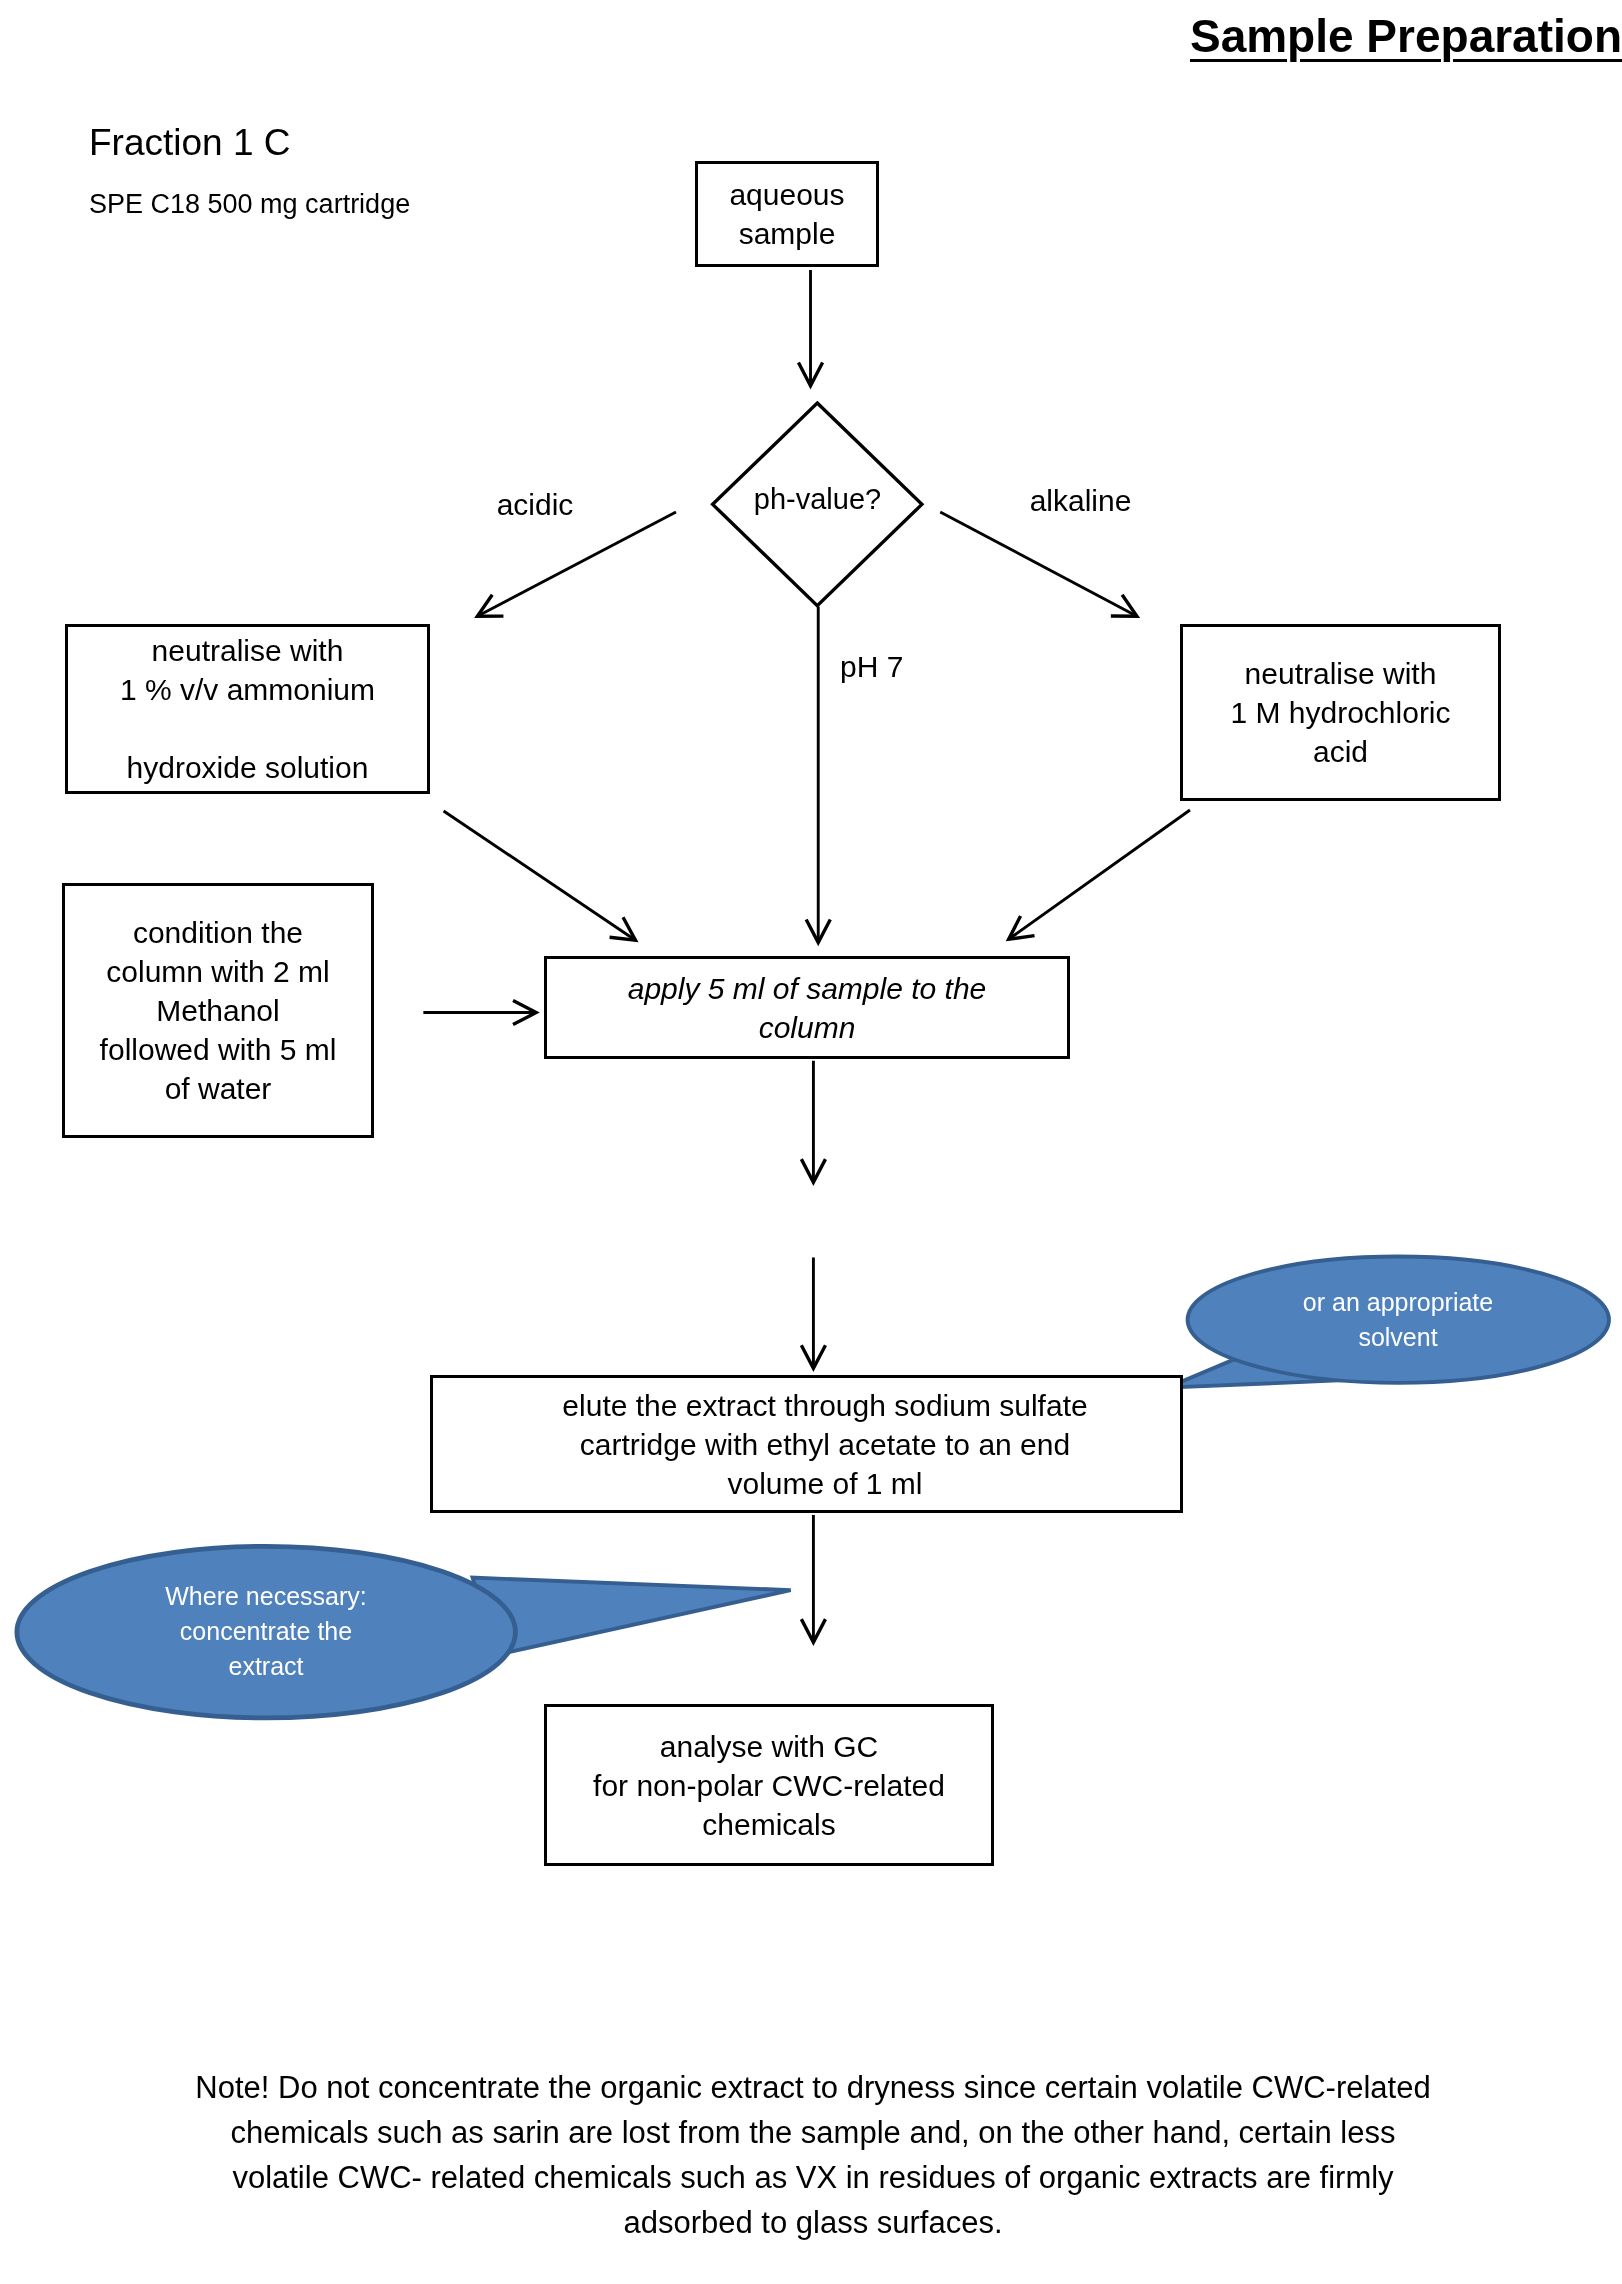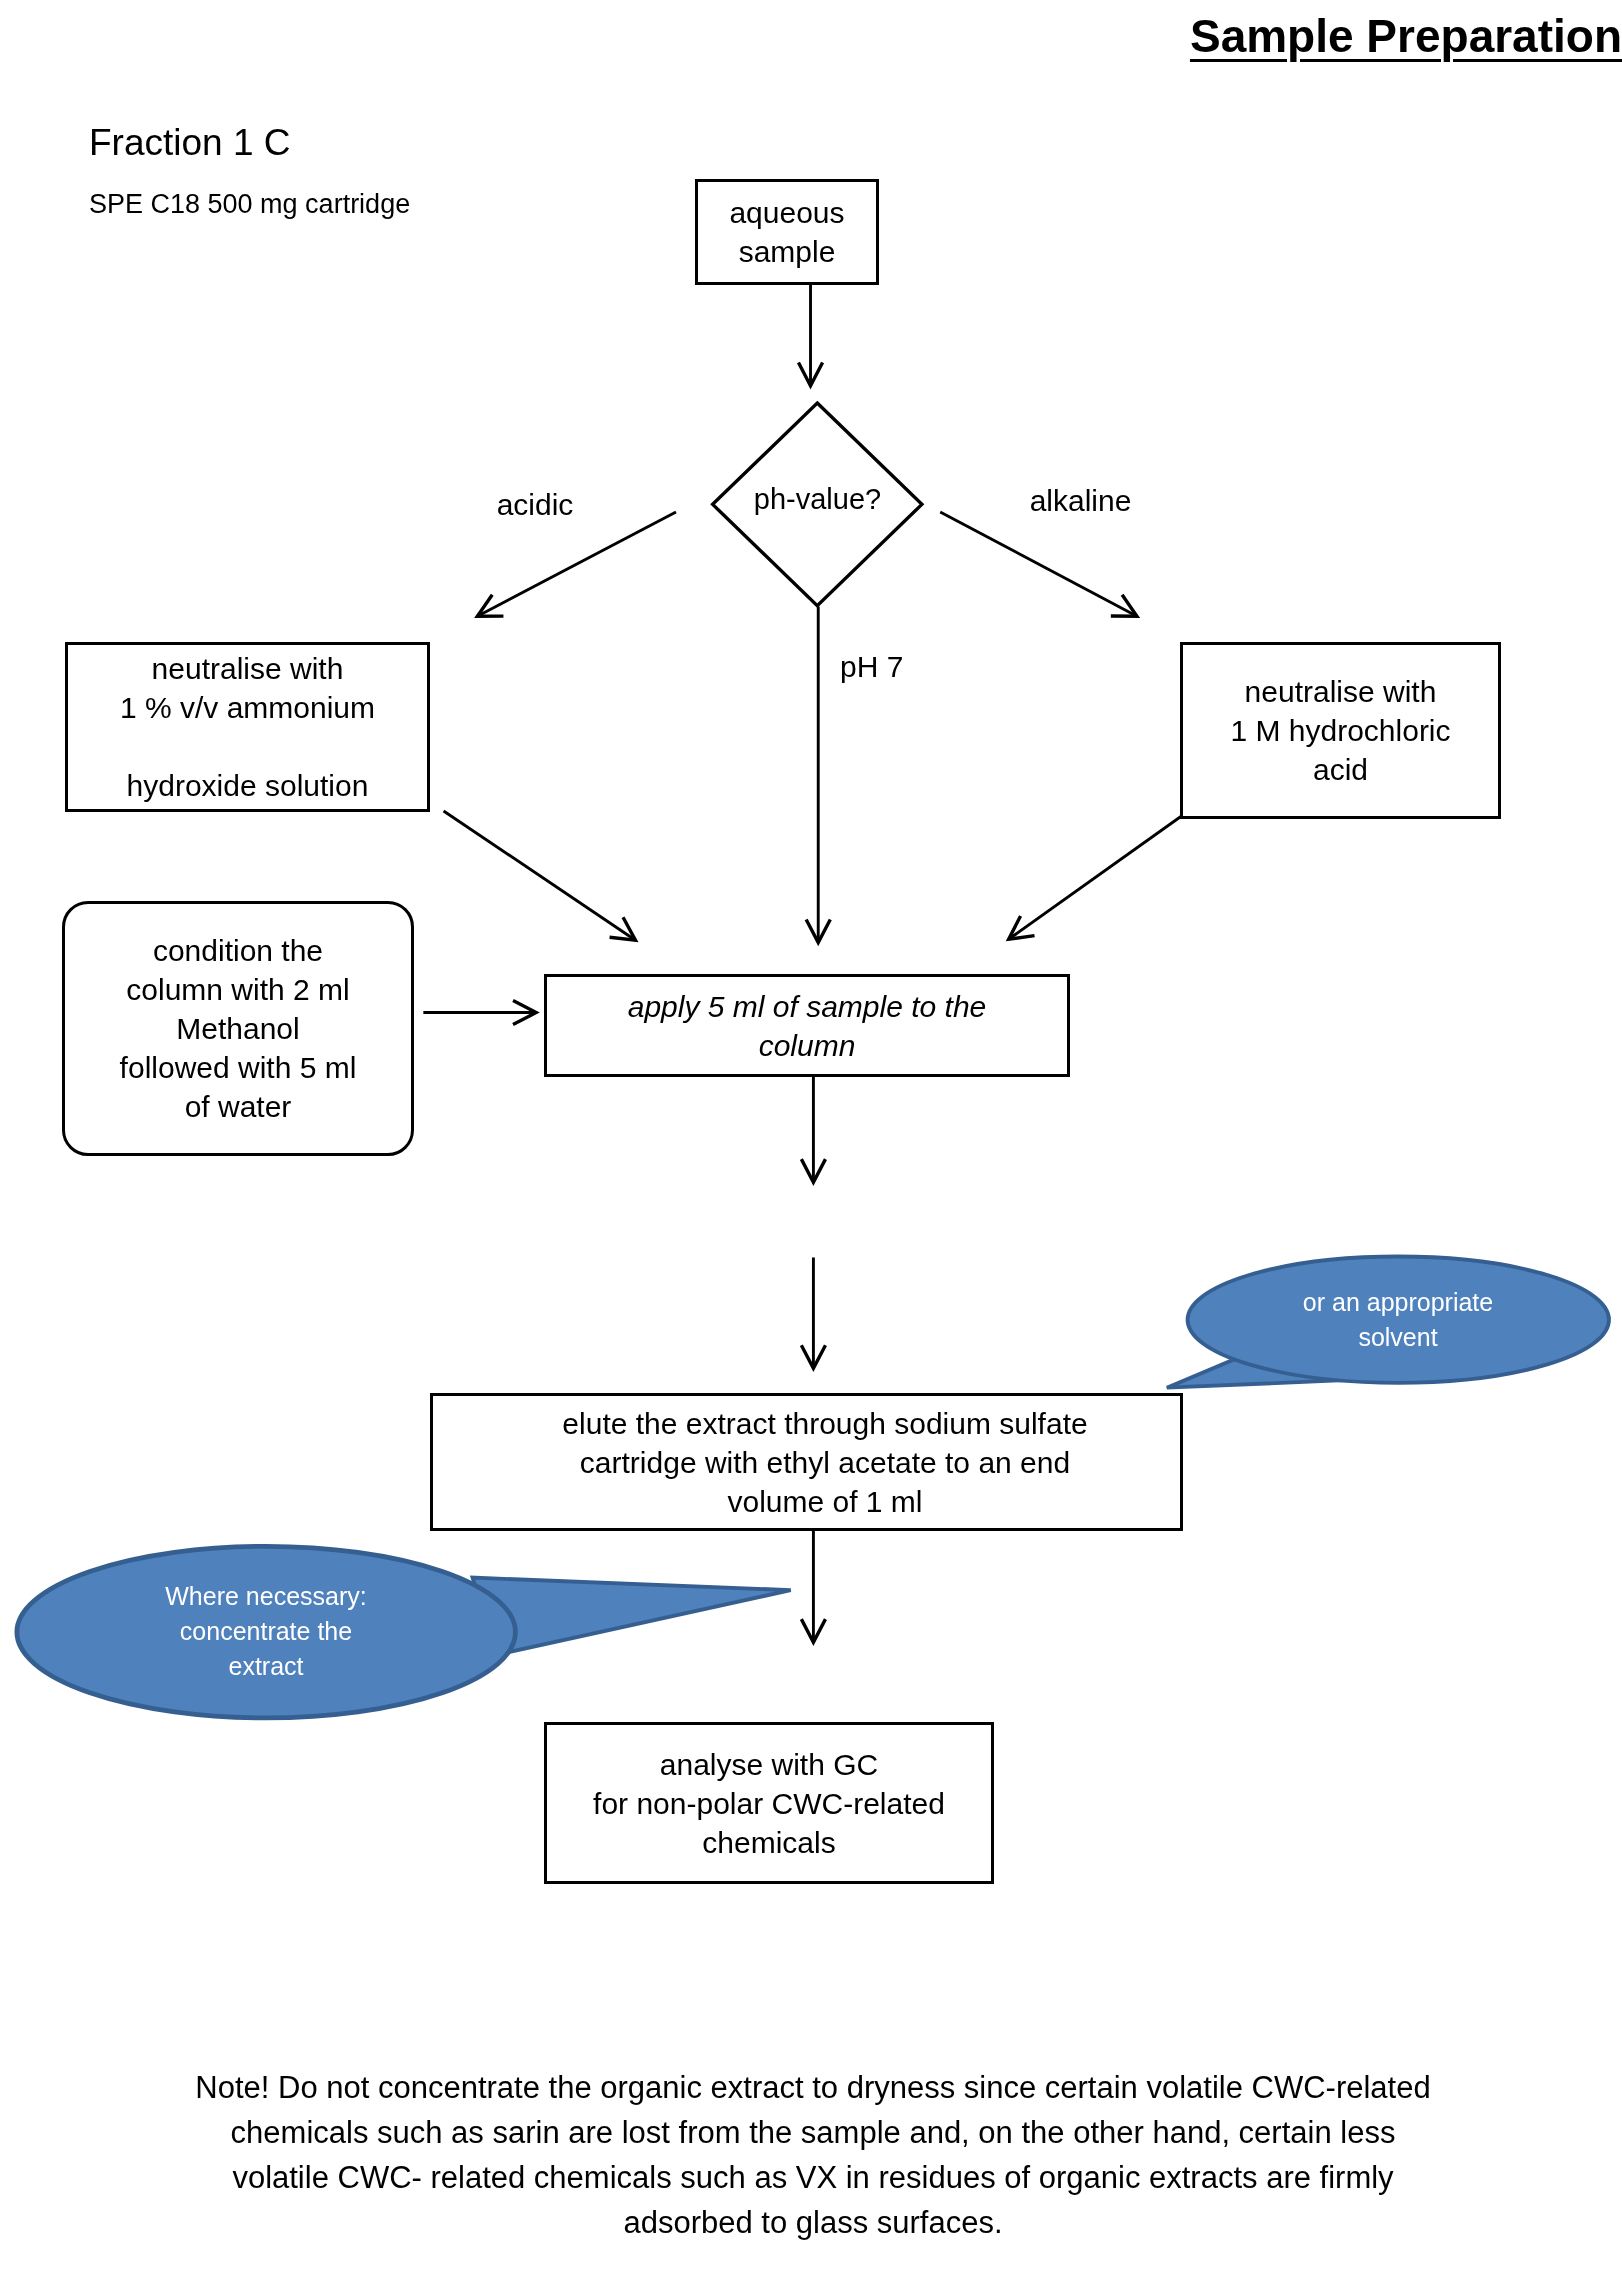--- a/index.html
+++ b/index.html
@@ -46,21 +46,20 @@
     border: 3.9px solid #000;
     background: #fff;
     display: flex;
     align-items: center;
     justify-content: center;
     text-align: center;
     font-size: 30px;
     line-height: 1.3;
     white-space: pre-line;
     box-sizing: border-box;
-    margin-top: 18px;
   }
   .flabel {
     position: absolute;
     font-size: 30px;
     text-align: center;
     white-space: nowrap;
   }
   .diamond-label {
     position: absolute;
     left: 721px; top: 483px;
@@ -140,21 +139,21 @@
 
   <div class="box" style="left:65px; top:624px; width:365px; height:170px;">neutralise with
 1 % v/v ammonium
 
 hydroxide solution</div>
 
   <div class="box" style="left:1180px; top:624px; width:321px; height:177px;">neutralise with
 1 M hydrochloric
 acid</div>
 
-  <div class="box" style="left:62px; top:883px; width:352px; height:255px;border-radius:26px;">condition the
+  <div class="box" style="left:62px; top:883px; width:312px; height:255px;">condition the
 column with 2 ml
 Methanol
 followed with 5 ml
 of water</div>
 
   <div class="box" style="left:544px; top:956px; width:526px; height:103px;font-style:italic;">apply 5 ml of sample to the
 column</div>
 
 
   <div class="box" style="left:430px; top:1375px; width:753px; height:138px;padding-left:37px;">elute the extract through sodium sulfate

